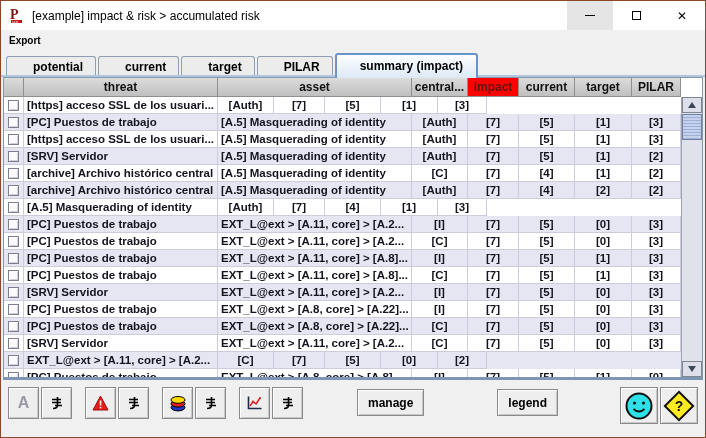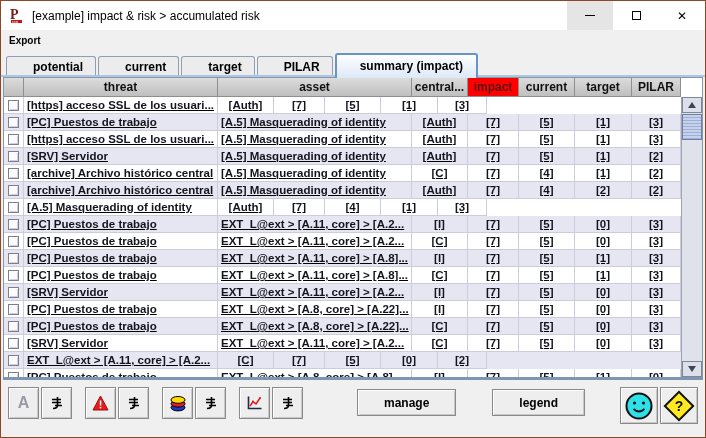--- a/index.html
+++ b/index.html
@@ -55,21 +55,21 @@
   .thead { display:flex; height:19px; }
   .th {
     background:linear-gradient(#dcdcdc,#bfbfbf);
     border-right:1px solid #8f8f8f; border-bottom:1px solid #8f8f8f;
     font-size:12px; font-weight:700; color:#111;
     display:flex; align-items:center; justify-content:center;
     overflow:hidden; white-space:nowrap;
   }
   .th.imp-header { background:#ff0000; color:#5d1212; }
   .rows-viewport { height:281px; overflow:hidden; }
-  .trow { display:flex; height:17px; background:#ffffff;text-decoration:underline; }
+  .trow { display:flex; height:17px; background:#ffffff; }
   .trow.alt { background:#e6e6f2; }
   .cell {
     border-right:1px solid #ccccdc; border-bottom:1px solid #ccccdc;
     font-size:11.5px; font-weight:700; color:#14141e;
     display:flex; align-items:center;
     overflow:hidden; white-space:nowrap; padding:0 3px;
   }
   .cell.num { justify-content:center; padding:0; }
   .c-cb  { width:20px; justify-content:center; }
   .c-asset { width:194px; }
@@ -109,23 +109,23 @@
   .toolbar { flex:1; display:flex; align-items:flex-start; padding:7px 7px 0 7px; }
   .tb-btn {
     background:#eeeeee; border:1px solid #8a8a8a;
     box-shadow:inset 1px 1px 0 #ffffff, inset -1px -1px 0 #c8c8c8;
     display:flex; align-items:center; justify-content:center;
   }
   .icon-btn { width:31px; height:32px; }
   .pair-gap { margin-left:2px; }
   .group-gap { margin-left:13px; }
   .letter-a { font-size:16px; font-weight:700; color:#9a9aa6; }
-  .text-btn { height:27px; padding:0 26px; font-size:12px; font-weight:700; color:#000; margin-top:2px; }
+  .text-btn { height:27px; padding:0 10px; font-size:12px; font-weight:700; color:#000; margin-top:2px; }
   .btn-manage { margin-left:54px; }
-  .btn-legend { margin-left:36px; }
+  .btn-legend { margin-left:73px; }
   .round-btn { width:38px; height:37px; margin-left:2px; }
   .btn-smiley { margin-left:auto; }
 </style>
 </head>
 <body>
 
 <div class="window">
 
   <div class="titlebar">
     <svg class="app-icon" viewBox="0 0 17 19">

